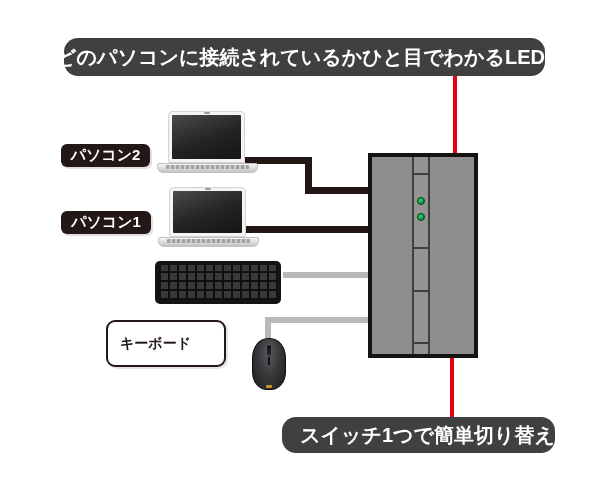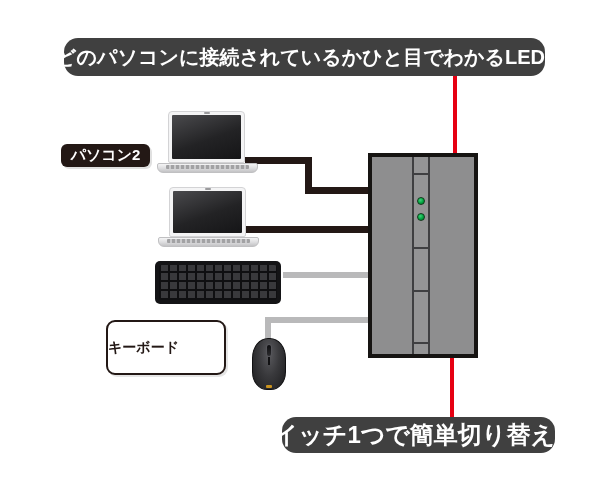--- a/index.html
+++ b/index.html
@@ -7,21 +7,21 @@
     position:relative;width:600px;height:487px;background:#ffffff;overflow:hidden;
     font-family:"Liberation Sans","DejaVu Sans",sans-serif;
   }
   
   .banner{
     position:absolute;background:#404040;color:#fff;font-weight:bold;
     display:flex;align-items:center;justify-content:flex-end;
     border-radius:14px;letter-spacing:0px;white-space:nowrap;
   }
   .banner.top{left:64px;top:38px;width:481px;height:38px;font-size:20px;}
-  .banner.bottom{left:282px;top:417px;width:273px;height:36px;font-size:24px;}
+  .banner.bottom{left:282px;top:417px;width:273px;height:36px;font-size:20px;}
   
   .rline{position:absolute;background:#e60012;}
   .line-led-v{left:453px;top:76px;width:4px;height:132px;}
   .line-led-h{left:437px;top:206px;width:20px;height:4px;}
   .line-sw-h{left:433px;top:312px;width:21px;height:4px;}
   .line-sw-v{left:450px;top:312px;width:4px;height:105px;}
   .rdot{position:absolute;width:14px;height:14px;border-radius:50%;background:#e60012;}
   .dot-led{left:430px;top:201px;}
   .dot-sw{left:426px;top:307px;}
   
@@ -117,25 +117,25 @@
   
   .plate{
     position:absolute;background:#231815;color:#fff;font-weight:bold;
     display:flex;align-items:center;justify-content:center;
     border-radius:6px;font-size:15px;white-space:nowrap;
     box-shadow:2px 2px 0 rgba(0,0,0,0.12);
   }
   .plate-pc2{left:61px;top:144px;width:89px;height:23px;}
   .plate-pc1{left:61px;top:211px;width:90px;height:23px;}
   .plate-periph{
-    position:absolute;left:106px;top:320px;width:120px;height:55px;
+    position:absolute;left:106px;top:320px;width:120px;height:47px;
     background:#ffffff;border:2px solid #231815;border-radius:9px;
     box-sizing:border-box;color:#231815;font-weight:bold;font-size:14px;
     display:flex;flex-direction:column;justify-content:center;
-    line-height:1.45;box-shadow:2px 2px 0 rgba(0,0,0,0.10);
+    padding-left:12px;line-height:1.45;box-shadow:2px 2px 0 rgba(0,0,0,0.10);
     white-space:nowrap;
   }
 </style>
 </head>
 <body>
 
 <div class="stage">
 
   <div class="banner top">
     <span>どのパソコンに接続されているかひと目でわかるLED</span>
@@ -197,17 +197,20 @@
 
   <div class="mouse">
     <div class="wheel"></div>
     <div class="split"></div>
     <div class="tail-light"></div>
   </div>
 
   <div class="plate plate-pc2">
     <span>パソコン2</span>
   </div>
+  <div class="plate plate-pc1">
+    <span>パソコン1</span>
+  </div>
   <div class="plate-periph">
     <span>キーボード</span>
   </div>
 
 </div>
 
 </body></html>

